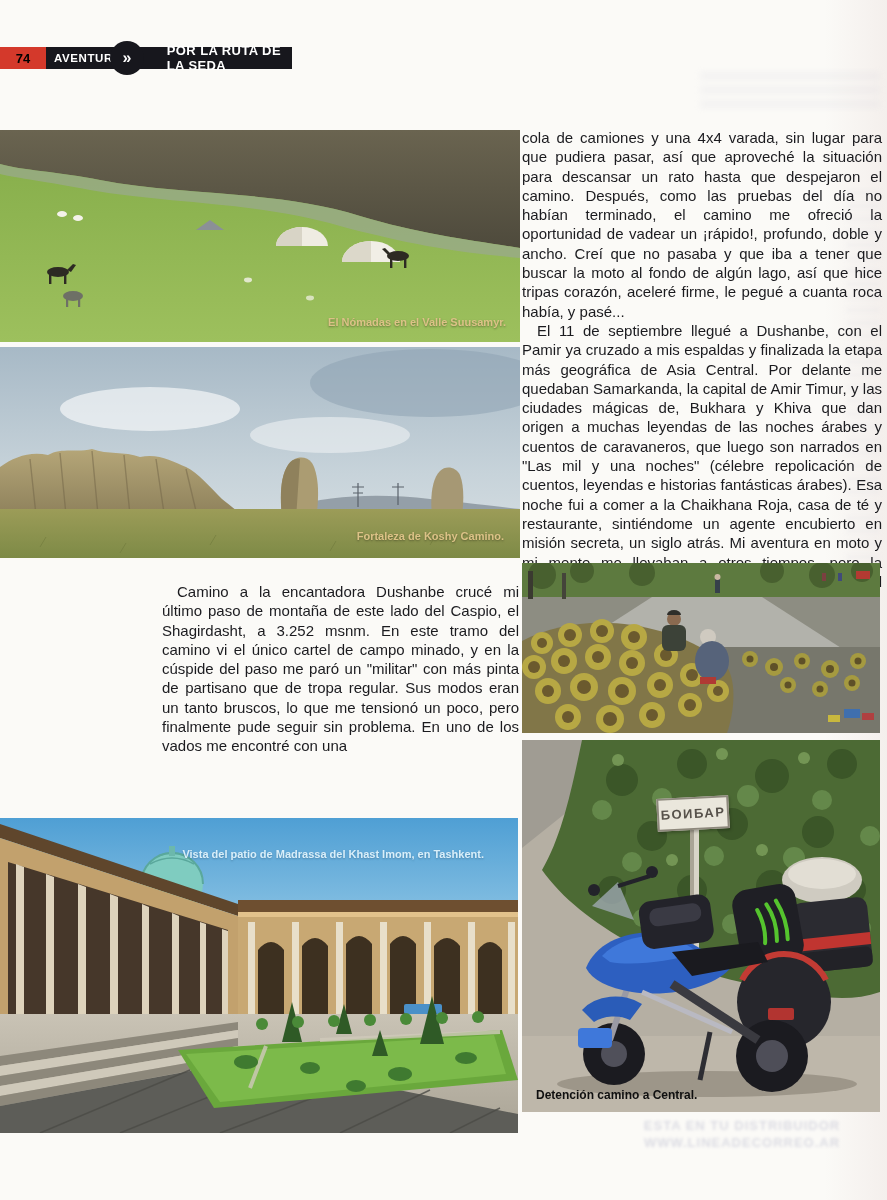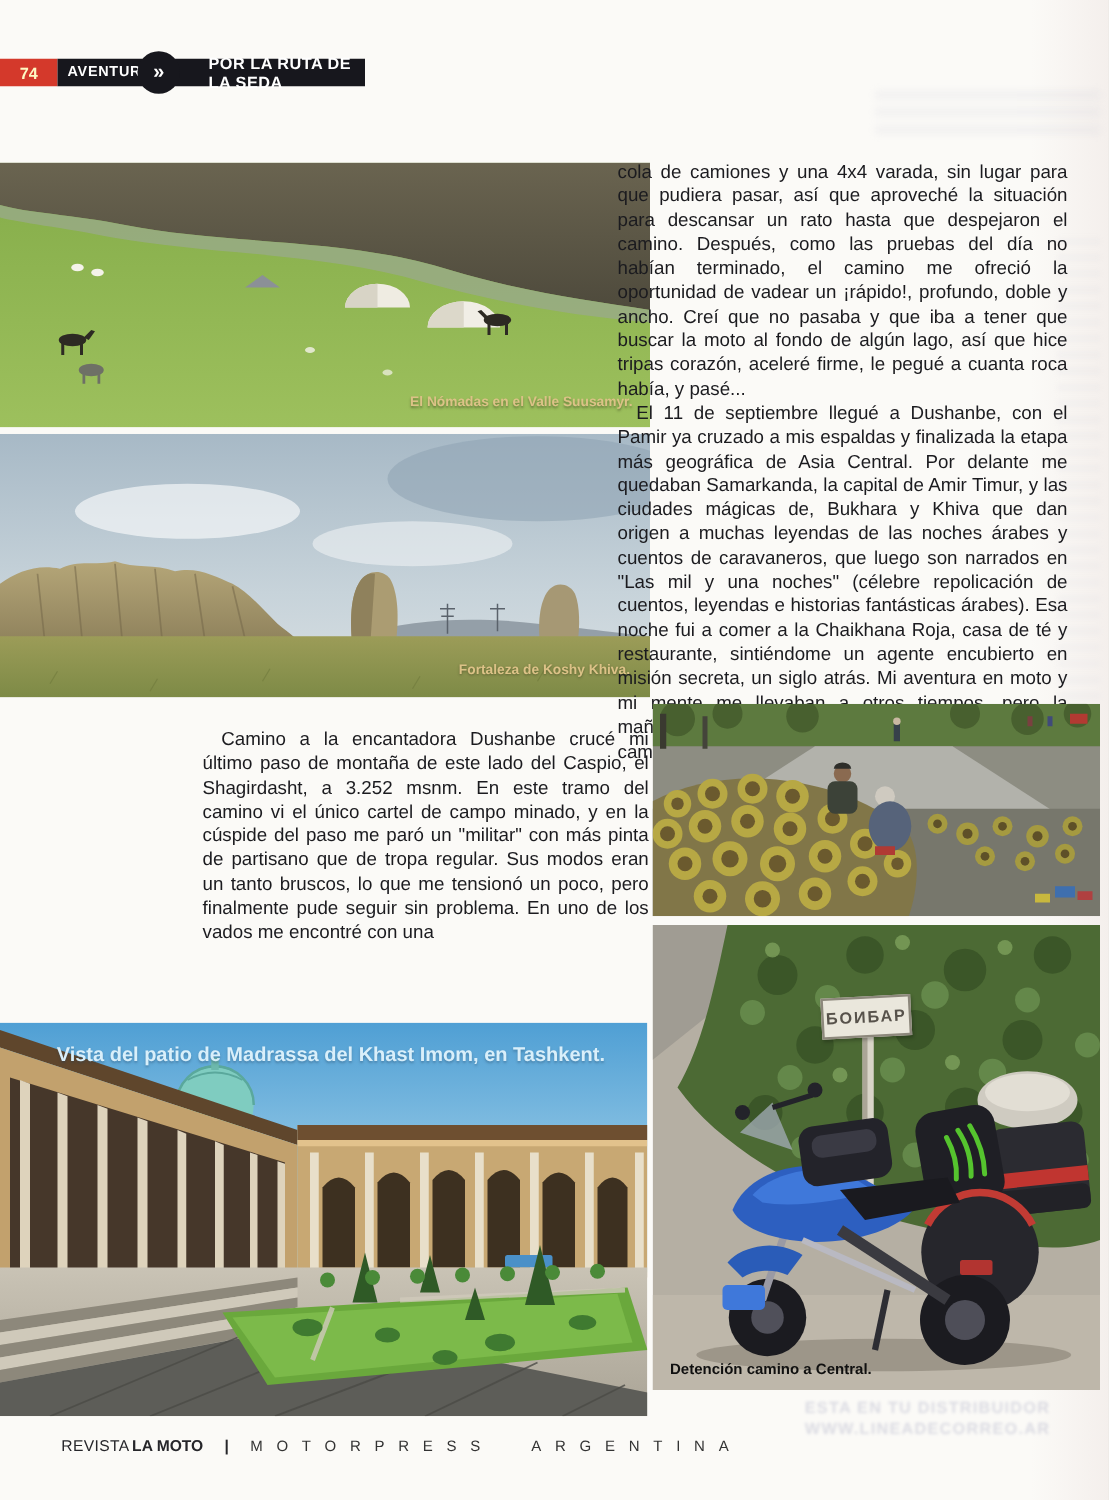--- a/index.html
+++ b/index.html
@@ -7,21 +7,21 @@
   .page {
     position:relative; width:887px; height:1200px; margin:0 auto;
     background:linear-gradient(90deg,#fbfaf7 0%,#fbfaf7 93%,#f4efec 100%);
     overflow:hidden;
     font-family:"Liberation Sans", sans-serif;
     color:#1b1b1f;
   }
   
   .page-num {
     position:absolute; left:0; top:47px; width:46px; height:22px;
-    background:#d4392b; color:#fef9c3; font-size:13px; font-weight:bold;
+    background:#d4392b; color:#000000; font-size:13px; font-weight:bold;
     display:flex; align-items:center; justify-content:center;
   }
   .nav-bar {
     position:absolute; left:46px; top:47px; width:246px; height:22px;
     background:#17171d; color:#fff; display:flex; align-items:center;
   }
   .nav-bar .sec { font-size:11.5px; font-weight:bold; letter-spacing:.6px; margin-left:8px; }
   .nav-bar .spacer { width:52px; }
   .nav-bar .ttl { font-size:13px; font-weight:bold; letter-spacing:.4px; }
   .nav-circle {
@@ -41,21 +41,21 @@
     background:repeating-linear-gradient(#d4d4de 0 6px, transparent 6px 13px);
     opacity:.12; filter:blur(2px);
   }
   .ghost {
     position:absolute; right:8px; top:1117px; width:274px; text-align:center;
     color:#5d6293; opacity:.20; filter:blur(1.4px);
     font-weight:bold; font-size:13px; letter-spacing:1px; line-height:17px;
   }
   
   .right-col {
-    position:absolute; left:494px; top:128px; width:360px;
+    position:absolute; left:522px; top:128px; width:360px;
     font-size:15px; line-height:19.3px; text-align:justify;
   }
   .right-col p + p { text-indent:15px; }
   .end-mark { color:#d4392b; font-weight:bold; font-size:17px; letter-spacing:-2px; }
   .left-col {
     position:absolute; left:162px; top:582px; width:357px;
     font-size:15px; line-height:19.3px; text-align:justify;
   }
   .left-col h2 {
     font-size:17px; font-weight:800; color:#14142a;
@@ -71,21 +71,21 @@
   .ph-moto     { left:522px; top:740px; width:358px; height:372px; }
   .ph-madrassa { left:0;    top:818px; width:518px; height:315px; }
   .cap {
     position:absolute; font-size:11px; font-weight:bold; white-space:nowrap;
   }
   .cap-tan  { color:#dcc287; text-shadow:0 1px 2px rgba(40,40,20,.45);margin-left:23px; }
   .cap-blue { color:#d9effa; text-shadow:0 1px 2px rgba(30,60,90,.35); }
   .cap-blk  { color:#101010; font-size:12px; }
   .cap-valley   { right:14px; bottom:14px; }
   .cap-fortress { right:16px; bottom:16px; }
-  .cap-madrassa { right:34px; top:18px; font-size:16px; }
+  .cap-madrassa { right:34px; top:30px; font-size:11px; }
   .cap-moto     { left:14px; bottom:10px; }
   .sign-board {
     position:absolute; left:135px; top:57px; width:72px; height:33px;
     background:#eae7dc; border:2px solid #8d887c; transform:rotate(-3deg);
     display:flex; align-items:center; justify-content:center;
     color:#57524b; font-size:13px; font-weight:bold; letter-spacing:1.5px;
     box-shadow:1px 2px 3px rgba(0,0,0,.25);
   }
   
   .footer {
@@ -200,21 +200,21 @@
           <path d="M186,122 L196,164" fill="none"></path>
       </g>
       <path d="M282,172 C280,150 280,130 288,118 C294,109 306,108 312,116 C318,126 320,146 316,172 Z" fill="#ab9c72"></path>
       <path d="M282,172 C280,150 280,130 288,118 C291,113 296,111 300,112 L296,172 Z" fill="#8f815c"></path>
       <path d="M432,168 C430,150 432,132 440,124 C446,118 456,120 460,128 C464,138 464,154 462,168 Z" fill="#a69874"></path>
       <rect y="162" width="520" height="49" fill="url(#gGrass2)"></rect>
       <g stroke="#6f7a3c" stroke-width="1" opacity=".6">
         <path d="M40,200 l6,-10 M120,206 l6,-10 M210,198 l6,-10 M330,204 l6,-10 M430,198 l6,-10" fill="none"></path>
       </g>
     </svg>
-    <span class="cap cap-tan cap-fortress">Fortaleza de Koshy Khiva.</span>
+    <span class="cap cap-tan cap-fortress">Fortaleza de Koshy Camino.</span>
   </div>
 
   <div class="right-col">
     <p>cola de camiones y una 4x4 varada, sin lugar para que pudiera pasar, así que aproveché la situación para descansar un rato hasta que despejaron el camino. Después, como las pruebas del día no habían terminado, el camino me ofreció la oportunidad de vadear un ¡rápido!, profundo, doble y ancho. Creí que no pasaba y que iba a tener que buscar la moto al fondo de algún lago, así que hice tripas corazón, aceleré firme, le pegué a cuanta roca había, y pasé...</p>
     <p><span>El 11 de septiembre llegué a Dushanbe, con el Pamir ya cruzado a mis espaldas y finalizada la etapa más geográfica de Asia Central. Por delante me quedaban Samarkanda, la capital de Amir Timur, y las ciudades mágicas de, Bukhara y Khiva que dan origen a muchas leyendas de las noches árabes y cuentos de caravaneros, que luego son narrados en "Las mil y una noches" (célebre repolicación de cuentos, leyendas e historias fantásticas árabes). Esa noche fui a comer a la Chaikhana Roja, casa de té y restaurante, sintiéndome un agente encubierto en misión secreta, un siglo atrás. Mi aventura en moto y mi mente me llevaban a otros tiempos, pero la mañana siguiente me esperaba, tanto como el camino que debía volver a andar... </span><span class="end-mark">«</span></p>
   </div>
 
   <div class="photo ph-melons">
     <svg viewBox="0 0 358 170" preserveAspectRatio="none">
       <rect width="358" height="170" fill="#8d8d82"></rect>
@@ -508,25 +508,19 @@
           <circle cx="370" cy="202" r="6"></circle>
             <circle cx="406" cy="201" r="6"></circle>
             <circle cx="442" cy="200" r="6"></circle>
             <circle cx="478" cy="199" r="6"></circle>
         </g>
       </g>
     </svg>
     <span class="cap cap-blue cap-madrassa">Vista del patio de Madrassa del Khast Imom, en Tashkent.</span>
   </div>
 
-  <div class="footer">
-    <span class="mag">REVISTA</span>
-    <span class="brand">LA MOTO</span>
-    <span class="sep">|</span>
-    <span class="pub">MOTORPRESS ARGENTINA</span>
-  </div>
 
   <div class="ghost">
     <div>ESTA EN TU DISTRIBUIDOR</div>
     <div>WWW.LINEADECORREO.AR</div>
   </div>
 
 </div>
 
 </body></html>

